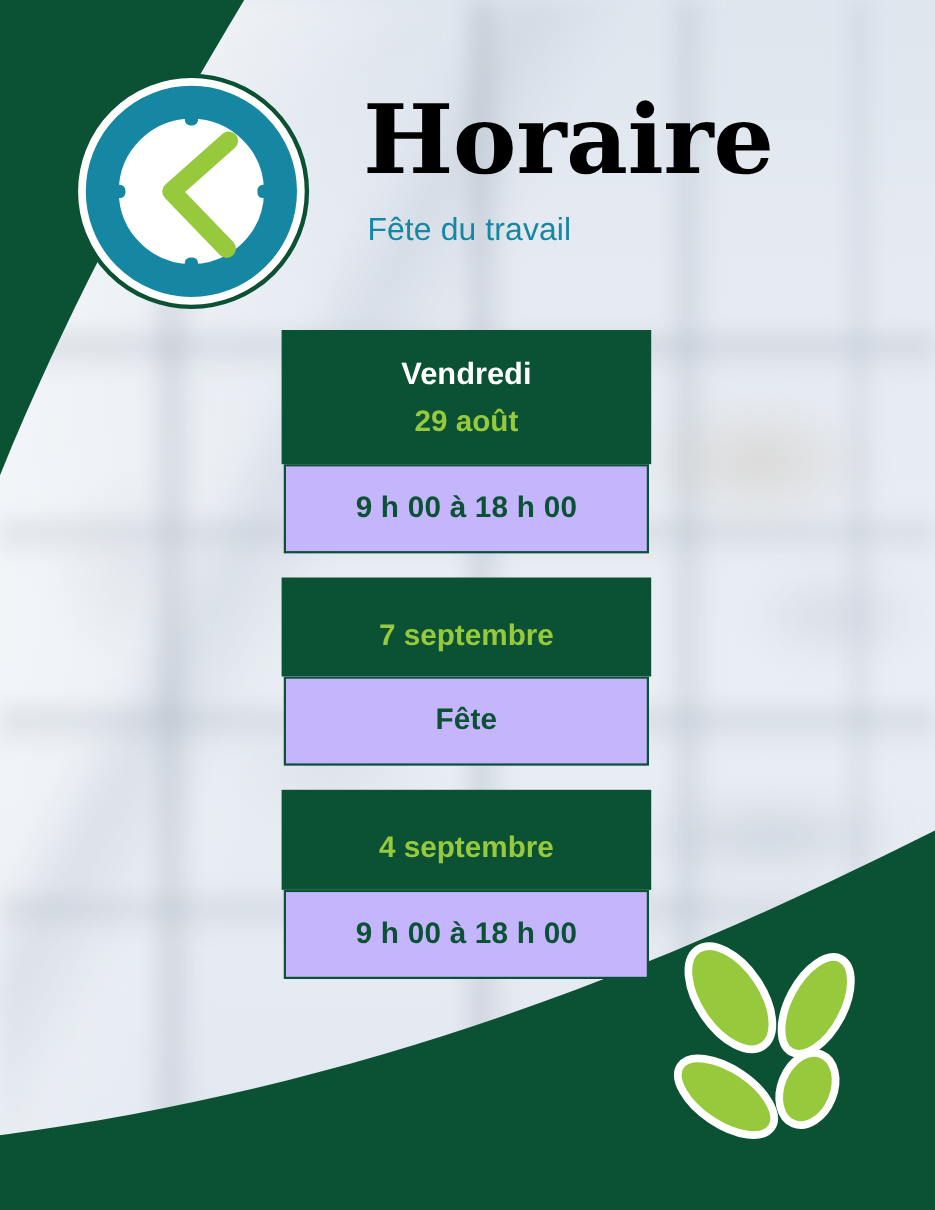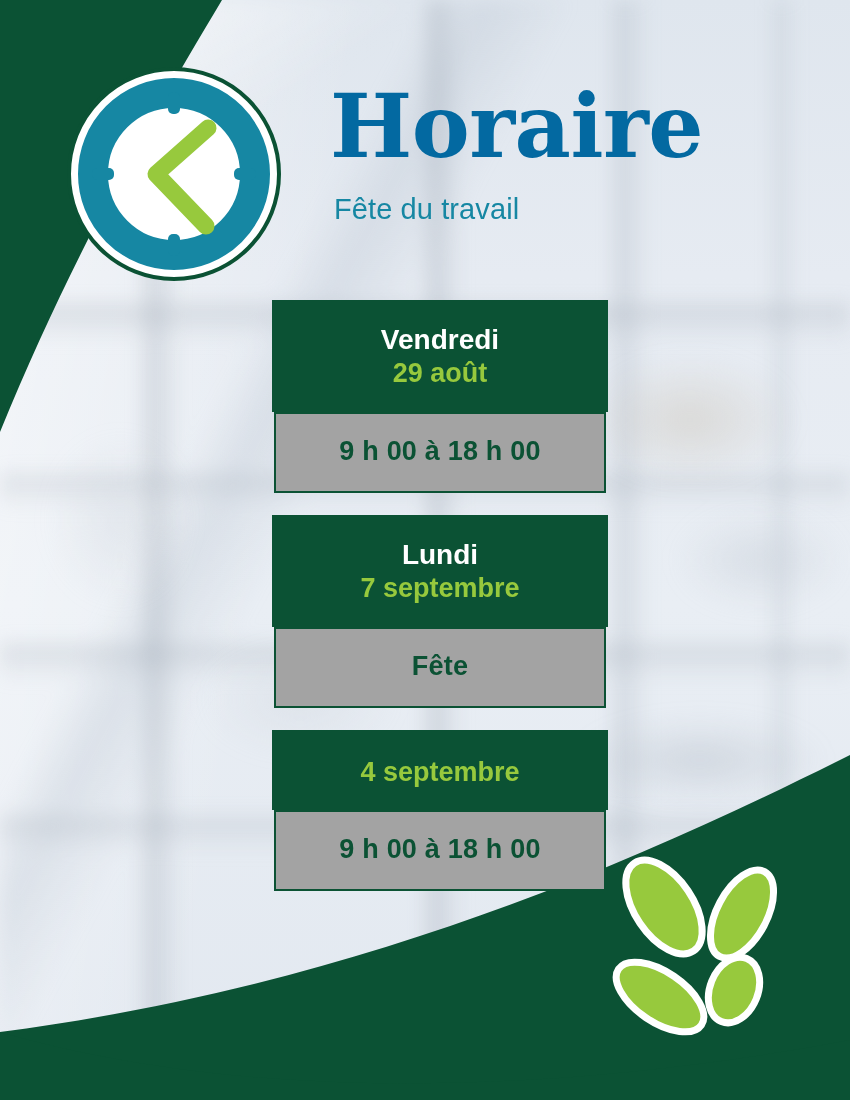--- a/index.html
+++ b/index.html
@@ -79,36 +79,36 @@
     left: 330px;
     top: 84px;
     width: 470px;
   }
   .title {
     font-family: "DejaVu Serif", serif;
     font-weight: 700;
     font-size: 87px;
     line-height: 0.98;
     letter-spacing: -0.5px;
-    color: #0369a1;
+    color: #000000;
     margin: 0;
   }
   .subtitle {
     font-family: "Liberation Sans", sans-serif;
     font-weight: 400;
     font-size: 29px;
     letter-spacing: 0.1px;
     color: #1687a3;
     margin: 24px 0 0 4px;
   }
 
   
   .cards {
     position: absolute;
-    left: 272px;
+    left: 256px;
     top: 300px;
     width: 336px;
   }
   .card { margin-bottom: 22px; }
   .card:last-child { margin-bottom: 0; }
 
   .card-head {
     background: #0b5234;
     padding: 24px 10px 22px;
     text-align: center;
@@ -119,24 +119,24 @@
     font-size: 28px;
     color: #ffffff;
     line-height: 1.12;
   }
   .card-date {
     font-family: "Liberation Sans", sans-serif;
     font-weight: 700;
     font-size: 27px;
     color: #97c93d;
     line-height: 1.2;
-    margin-top: 2px;
+    margin-top: 12px;
   }
   .card-body {
-    background: #a3a3a3;
+    background: #c4b5fd;
     border: 2px solid #0b5234;
     margin: 0 2px 0 2px;
     padding: 22px 8px 24px;
     text-align: center;
   }
   .card-hours {
     font-family: "Liberation Sans", sans-serif;
     font-weight: 700;
     font-size: 27px;
     color: #0b5234;
@@ -198,21 +198,20 @@
         <div class="card-day">Vendredi</div>
         <div class="card-date">29 août</div>
       </div>
       <div class="card-body">
         <div class="card-hours">9 h 00 à 18 h 00</div>
       </div>
     </div>
 
     <div class="card">
       <div class="card-head">
-        <div class="card-day">Lundi</div>
         <div class="card-date">7 septembre</div>
       </div>
       <div class="card-body">
         <div class="card-hours">Fête</div>
       </div>
     </div>
 
     <div class="card">
       <div class="card-head">
         <div class="card-date">4 septembre</div>

